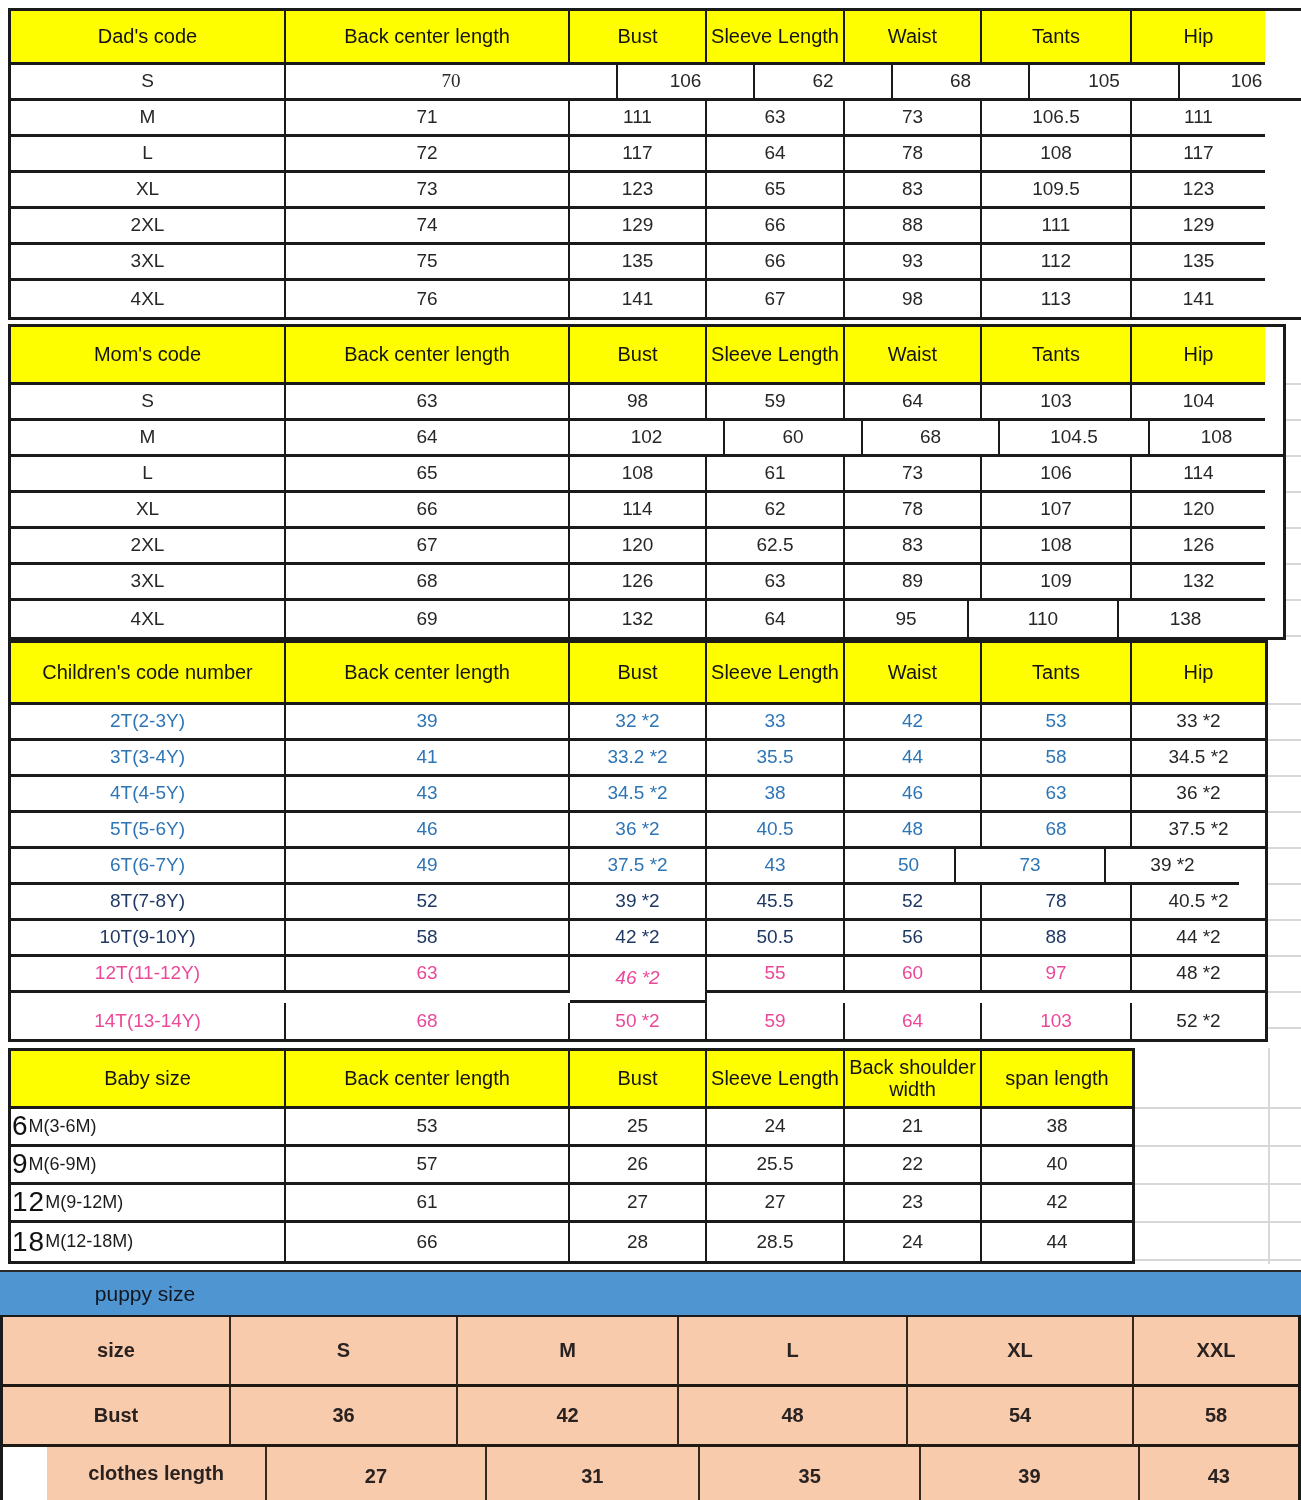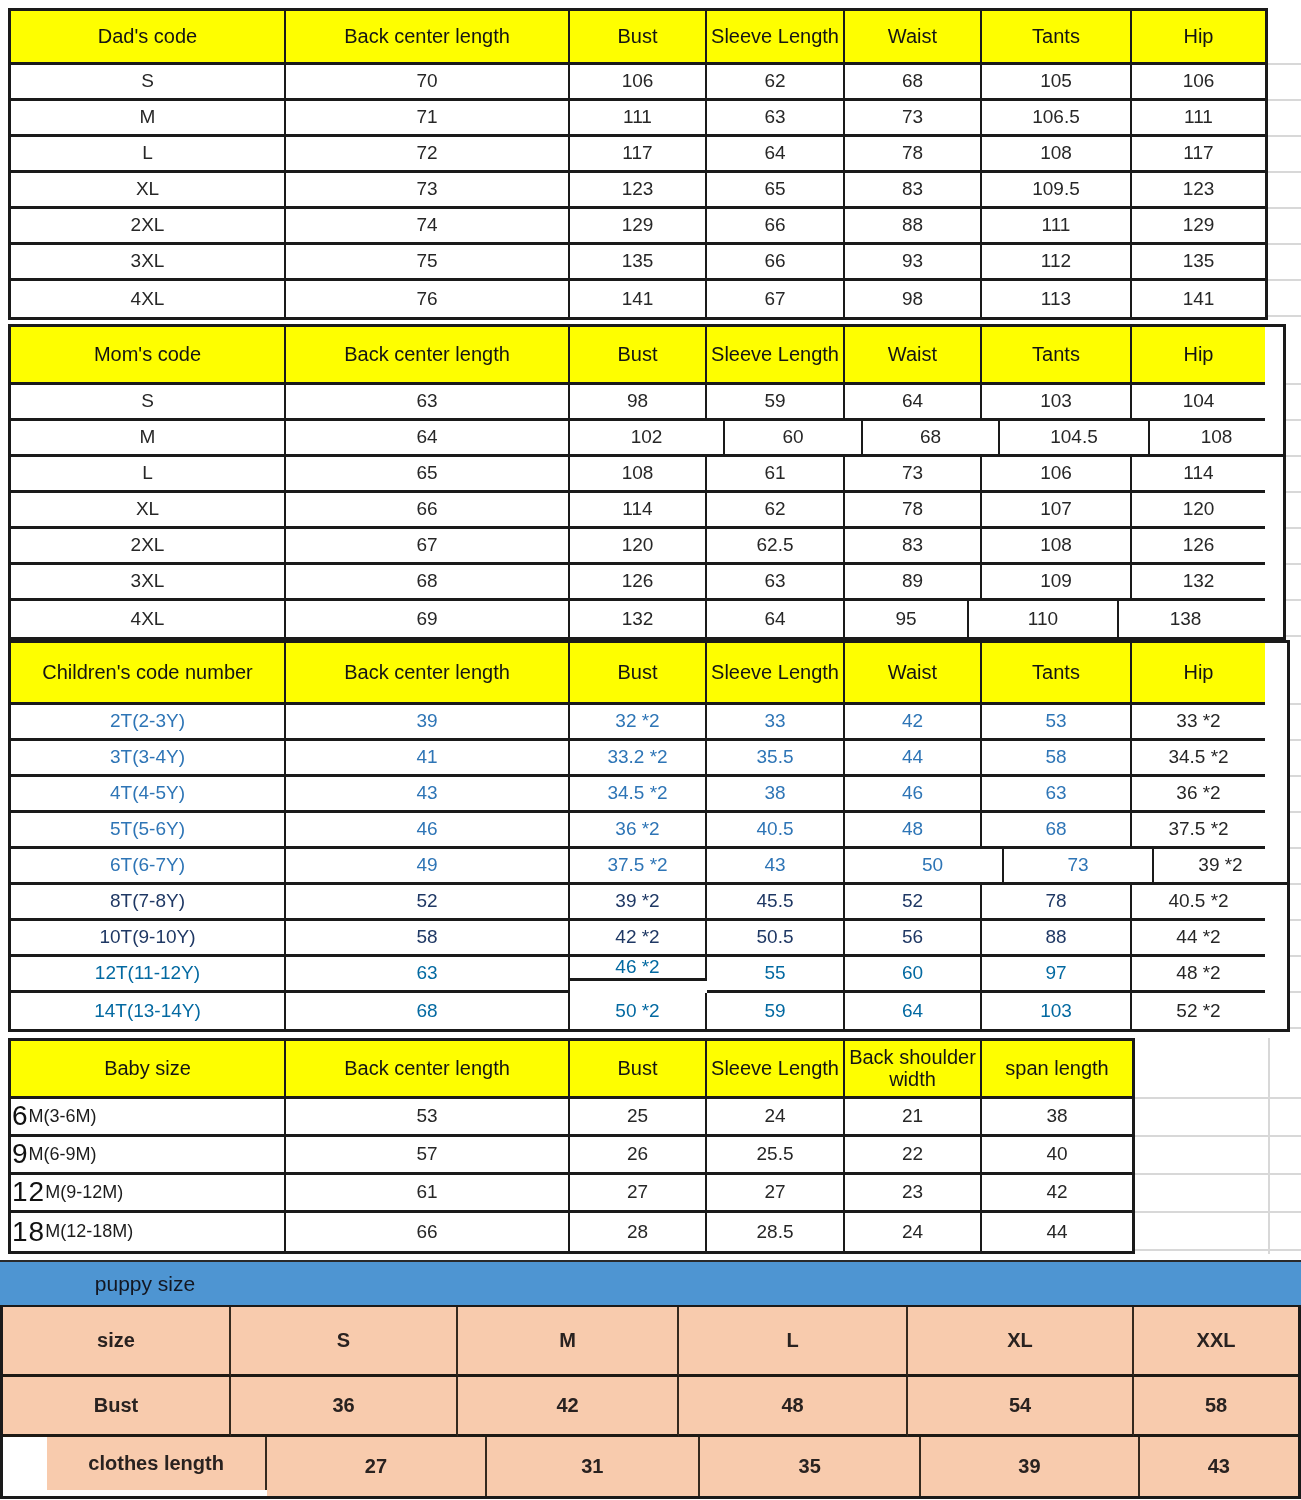--- a/index.html
+++ b/index.html
@@ -16,21 +16,21 @@
     box-sizing:border-box;display:flex;align-items:center;justify-content:center;
     text-align:center;border-right:2px solid #1a1a1a;border-bottom:3px solid #1a1a1a;
     font-size:19px;color:#272727;line-height:1.08;padding:0 2px;
   }
   .row .cell:last-child{border-right:none;}
   .row:last-child .cell{border-bottom:none;}
   .hrow .cell{background:#fefe00;color:#141414;font-size:20px;}
   .c-black{color:#272727;}
   .c-blue{color:#2E75B6;}
   .c-navy{color:#1F3864;}
-  .c-red{color:#0369a1;}
+  .c-red{color:#ec4899;}
   .label-cell{justify-content:center;}
   .baby-label{justify-content:flex-start;padding-left:1px;font-size:18px;color:#1c1c1c;}
   .baby-label .big{font-size:28px;letter-spacing:1px;color:#111;}
   .gutter{box-sizing:border-box;position:relative;}
   .stripe{box-sizing:border-box;border-bottom:2px solid #d8d8d8;}
   .gut-vline{position:absolute;top:0;bottom:0;width:2px;background:#d8d8d8;}
   .gap{width:100%;}
   
   .puppy-band{
     height:45px;background:#4E95D2;display:flex;align-items:center;
@@ -56,21 +56,21 @@
             <div class="cell" style="width: 275px; height: 54px;">Dad's code</div>
             <div class="cell" style="width: 284px; height: 54px;">Back center length</div>
             <div class="cell" style="width: 137px; height: 54px;">Bust</div>
             <div class="cell" style="width: 138px; height: 54px;">Sleeve Length</div>
             <div class="cell" style="width: 137px; height: 54px;">Waist</div>
             <div class="cell" style="width: 150px; height: 54px;">Tants</div>
             <div class="cell" style="width: 133px; height: 54px;">Hip</div>
           </div>
           <div class="row">
             <div class="cell c-black label-cell" style="width: 275px; height: 36px;">S</div>
-            <div class="cell c-black" style="width: 284px; height: 36px;">70</div>
+            <div class="cell c-black" style="width: 332px; height: 36px; font-family: Liberation Serif, serif;">70</div>
             <div class="cell c-black" style="width: 137px; height: 36px;">106</div>
             <div class="cell c-black" style="width: 138px; height: 36px;">62</div>
             <div class="cell c-black" style="width: 137px; height: 36px;">68</div>
             <div class="cell c-black" style="width: 150px; height: 36px;">105</div>
             <div class="cell c-black" style="width: 133px; height: 36px;">106</div>
           </div>
           <div class="row">
             <div class="cell c-black label-cell" style="width: 275px; height: 36px;">M</div>
             <div class="cell c-black" style="width: 284px; height: 36px;">71</div>
             <div class="cell c-black" style="width: 137px; height: 36px;">111</div>
@@ -268,21 +268,21 @@
             <div class="cell c-blue" style="width: 138px; height: 36px;">40.5</div>
             <div class="cell c-blue" style="width: 137px; height: 36px;">48</div>
             <div class="cell c-blue" style="width: 150px; height: 36px;">68</div>
             <div class="cell c-black" style="width: 133px; height: 36px;">37.5 *2</div>
           </div>
           <div class="row">
             <div class="cell c-blue label-cell" style="width: 275px; height: 36px;">6T(6-7Y)</div>
             <div class="cell c-blue" style="width: 284px; height: 36px;">49</div>
             <div class="cell c-blue" style="width: 137px; height: 36px;">37.5 *2</div>
             <div class="cell c-blue" style="width: 138px; height: 36px;">43</div>
-            <div class="cell c-blue" style="width: 159px; height: 36px; padding-left: 20px;">50</div>
+            <div class="cell c-blue" style="width: 111px; height: 36px; padding-left: 20px;">50</div>
             <div class="cell c-blue" style="width: 150px; height: 36px;">73</div>
             <div class="cell c-black" style="width: 133px; height: 36px;">39 *2</div>
           </div>
           <div class="row">
             <div class="cell c-navy label-cell" style="width: 275px; height: 36px;">8T(7-8Y)</div>
             <div class="cell c-navy" style="width: 284px; height: 36px;">52</div>
             <div class="cell c-navy" style="width: 137px; height: 36px;">39 *2</div>
             <div class="cell c-navy" style="width: 138px; height: 36px;">45.5</div>
             <div class="cell c-navy" style="width: 137px; height: 36px;">52</div>
             <div class="cell c-navy" style="width: 150px; height: 36px;">78</div>
@@ -293,21 +293,21 @@
             <div class="cell c-navy" style="width: 284px; height: 36px;">58</div>
             <div class="cell c-navy" style="width: 137px; height: 36px;">42 *2</div>
             <div class="cell c-navy" style="width: 138px; height: 36px;">50.5</div>
             <div class="cell c-navy" style="width: 137px; height: 36px;">56</div>
             <div class="cell c-navy" style="width: 150px; height: 36px;">88</div>
             <div class="cell c-black" style="width: 133px; height: 36px;">44 *2</div>
           </div>
           <div class="row">
             <div class="cell c-red label-cell" style="width: 275px; height: 36px;">12T(11-12Y)</div>
             <div class="cell c-red" style="width: 284px; height: 36px;">63</div>
-            <div class="cell c-red" style="width: 137px; height: 24px;">46 *2</div>
+            <div class="cell c-red" style="width: 137px; height: 46px; font-style: italic;">46 *2</div>
             <div class="cell c-red" style="width: 138px; height: 36px;">55</div>
             <div class="cell c-red" style="width: 137px; height: 36px;">60</div>
             <div class="cell c-red" style="width: 150px; height: 36px;">97</div>
             <div class="cell c-black" style="width: 133px; height: 36px;">48 *2</div>
           </div>
           <div class="row">
             <div class="cell c-red label-cell" style="width: 275px; height: 36px;">14T(13-14Y)</div>
             <div class="cell c-red" style="width: 284px; height: 36px;">68</div>
             <div class="cell c-red" style="width: 137px; height: 36px;">50 *2</div>
             <div class="cell c-red" style="width: 138px; height: 36px;">59</div>

